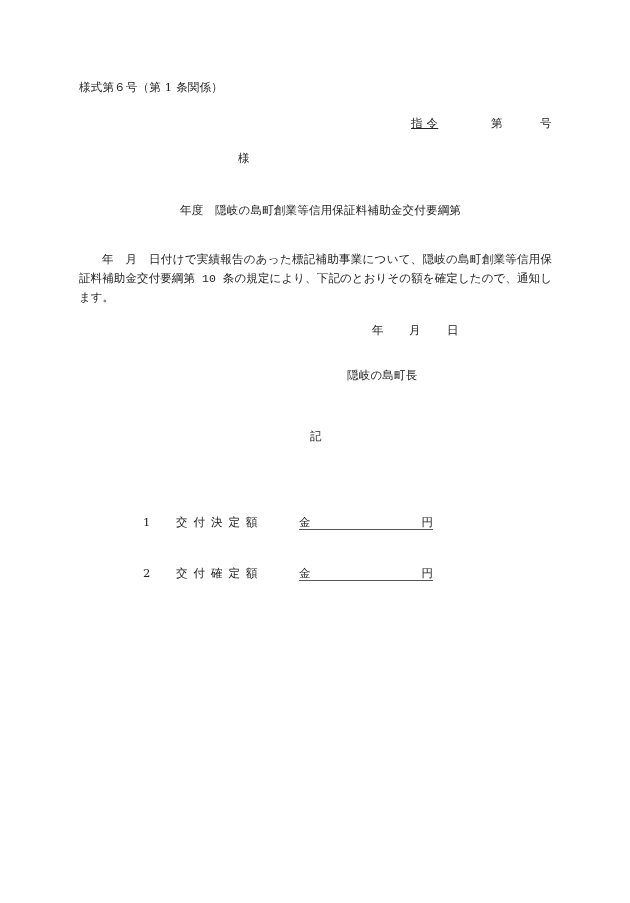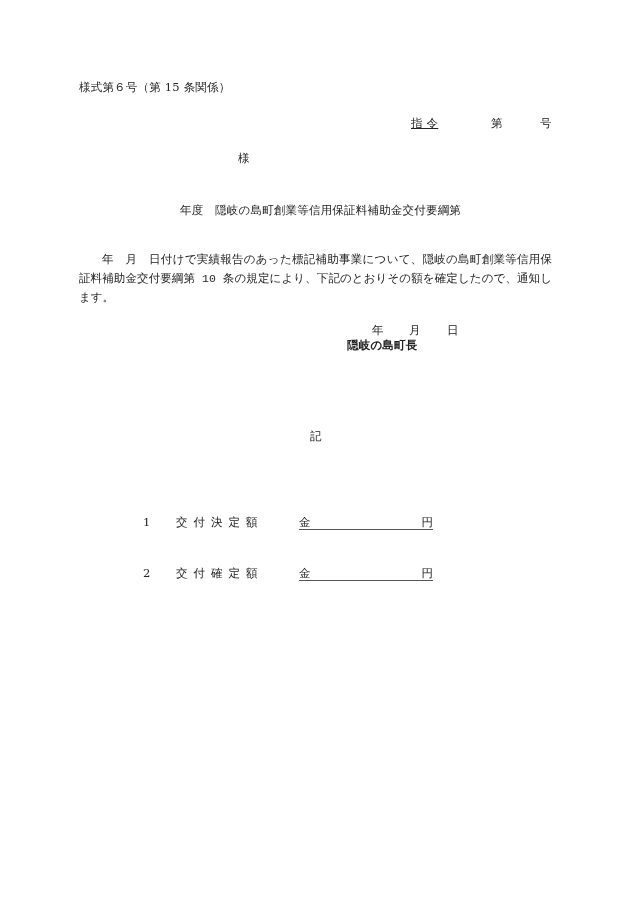--- a/index.html
+++ b/index.html
@@ -16,37 +16,37 @@
     .spaced { letter-spacing: 6px; margin-left: 12px; }
     .uline { position: absolute; border-bottom: 1px solid #555; height: 14px; font-size: 11.5px; line-height: 14px; }
     .uline .l { position: absolute; left: 0; top: 0; }
     .uline .r { position: absolute; right: 0; top: 0; }
   </style>
 </head>
 <body>
 
 <div>
 
-  <div class="t" style="left:79px; top:80px;">様式第６号（第 15 条関係）</div>
+  <div class="t" style="left:79px; top:80px;">様式第６号（第 1 条関係）</div>
 
   <div class="t" style="left:411px; top:116px;text-decoration:underline;">指 令</div>
   <div class="t" style="left:491px; top:116px;">第</div>
   <div class="t" style="left:540px; top:116px;">号</div>
 
   <div class="t" style="left:238px; top:151px;">様</div>
 
   <div class="t" style="left:180px; top:203px;">年度　隠岐の島町創業等信用保証料補助金交付要綱第</div>
 
   <div class="para" style="top:250px;font-family:Liberation Mono, monospace;">年　月　日付けで実績報告のあった標記補助事業について、隠岐の島町創業等信用保証料補助金交付要綱第 10 条の規定により、下記のとおりその額を確定したので、通知します。</div>
 
   <div class="t" style="left:372px; top:323px;">年</div>
   <div class="t" style="left:409px; top:323px;">月</div>
   <div class="t" style="left:447px; top:323px;">日</div>
 
-  <div class="t" style="left:347px; top:338px;font-weight:bold;">隠岐の島町長</div>
+  <div class="t" style="left:347px; top:368px;">隠岐の島町長</div>
 
   <div class="t" style="left:310px; top:429px;">記</div>
 
   <div>
     <div class="t" style="left:143px; top:515px;">1</div>
     <div class="t spaced" style="left:164px; top:515px;">交付決定額</div>
     <div class="uline" style="left:299px; top:515px; width:134px;">
       <span class="l">金</span>
       <span class="r">円</span>
     </div>

